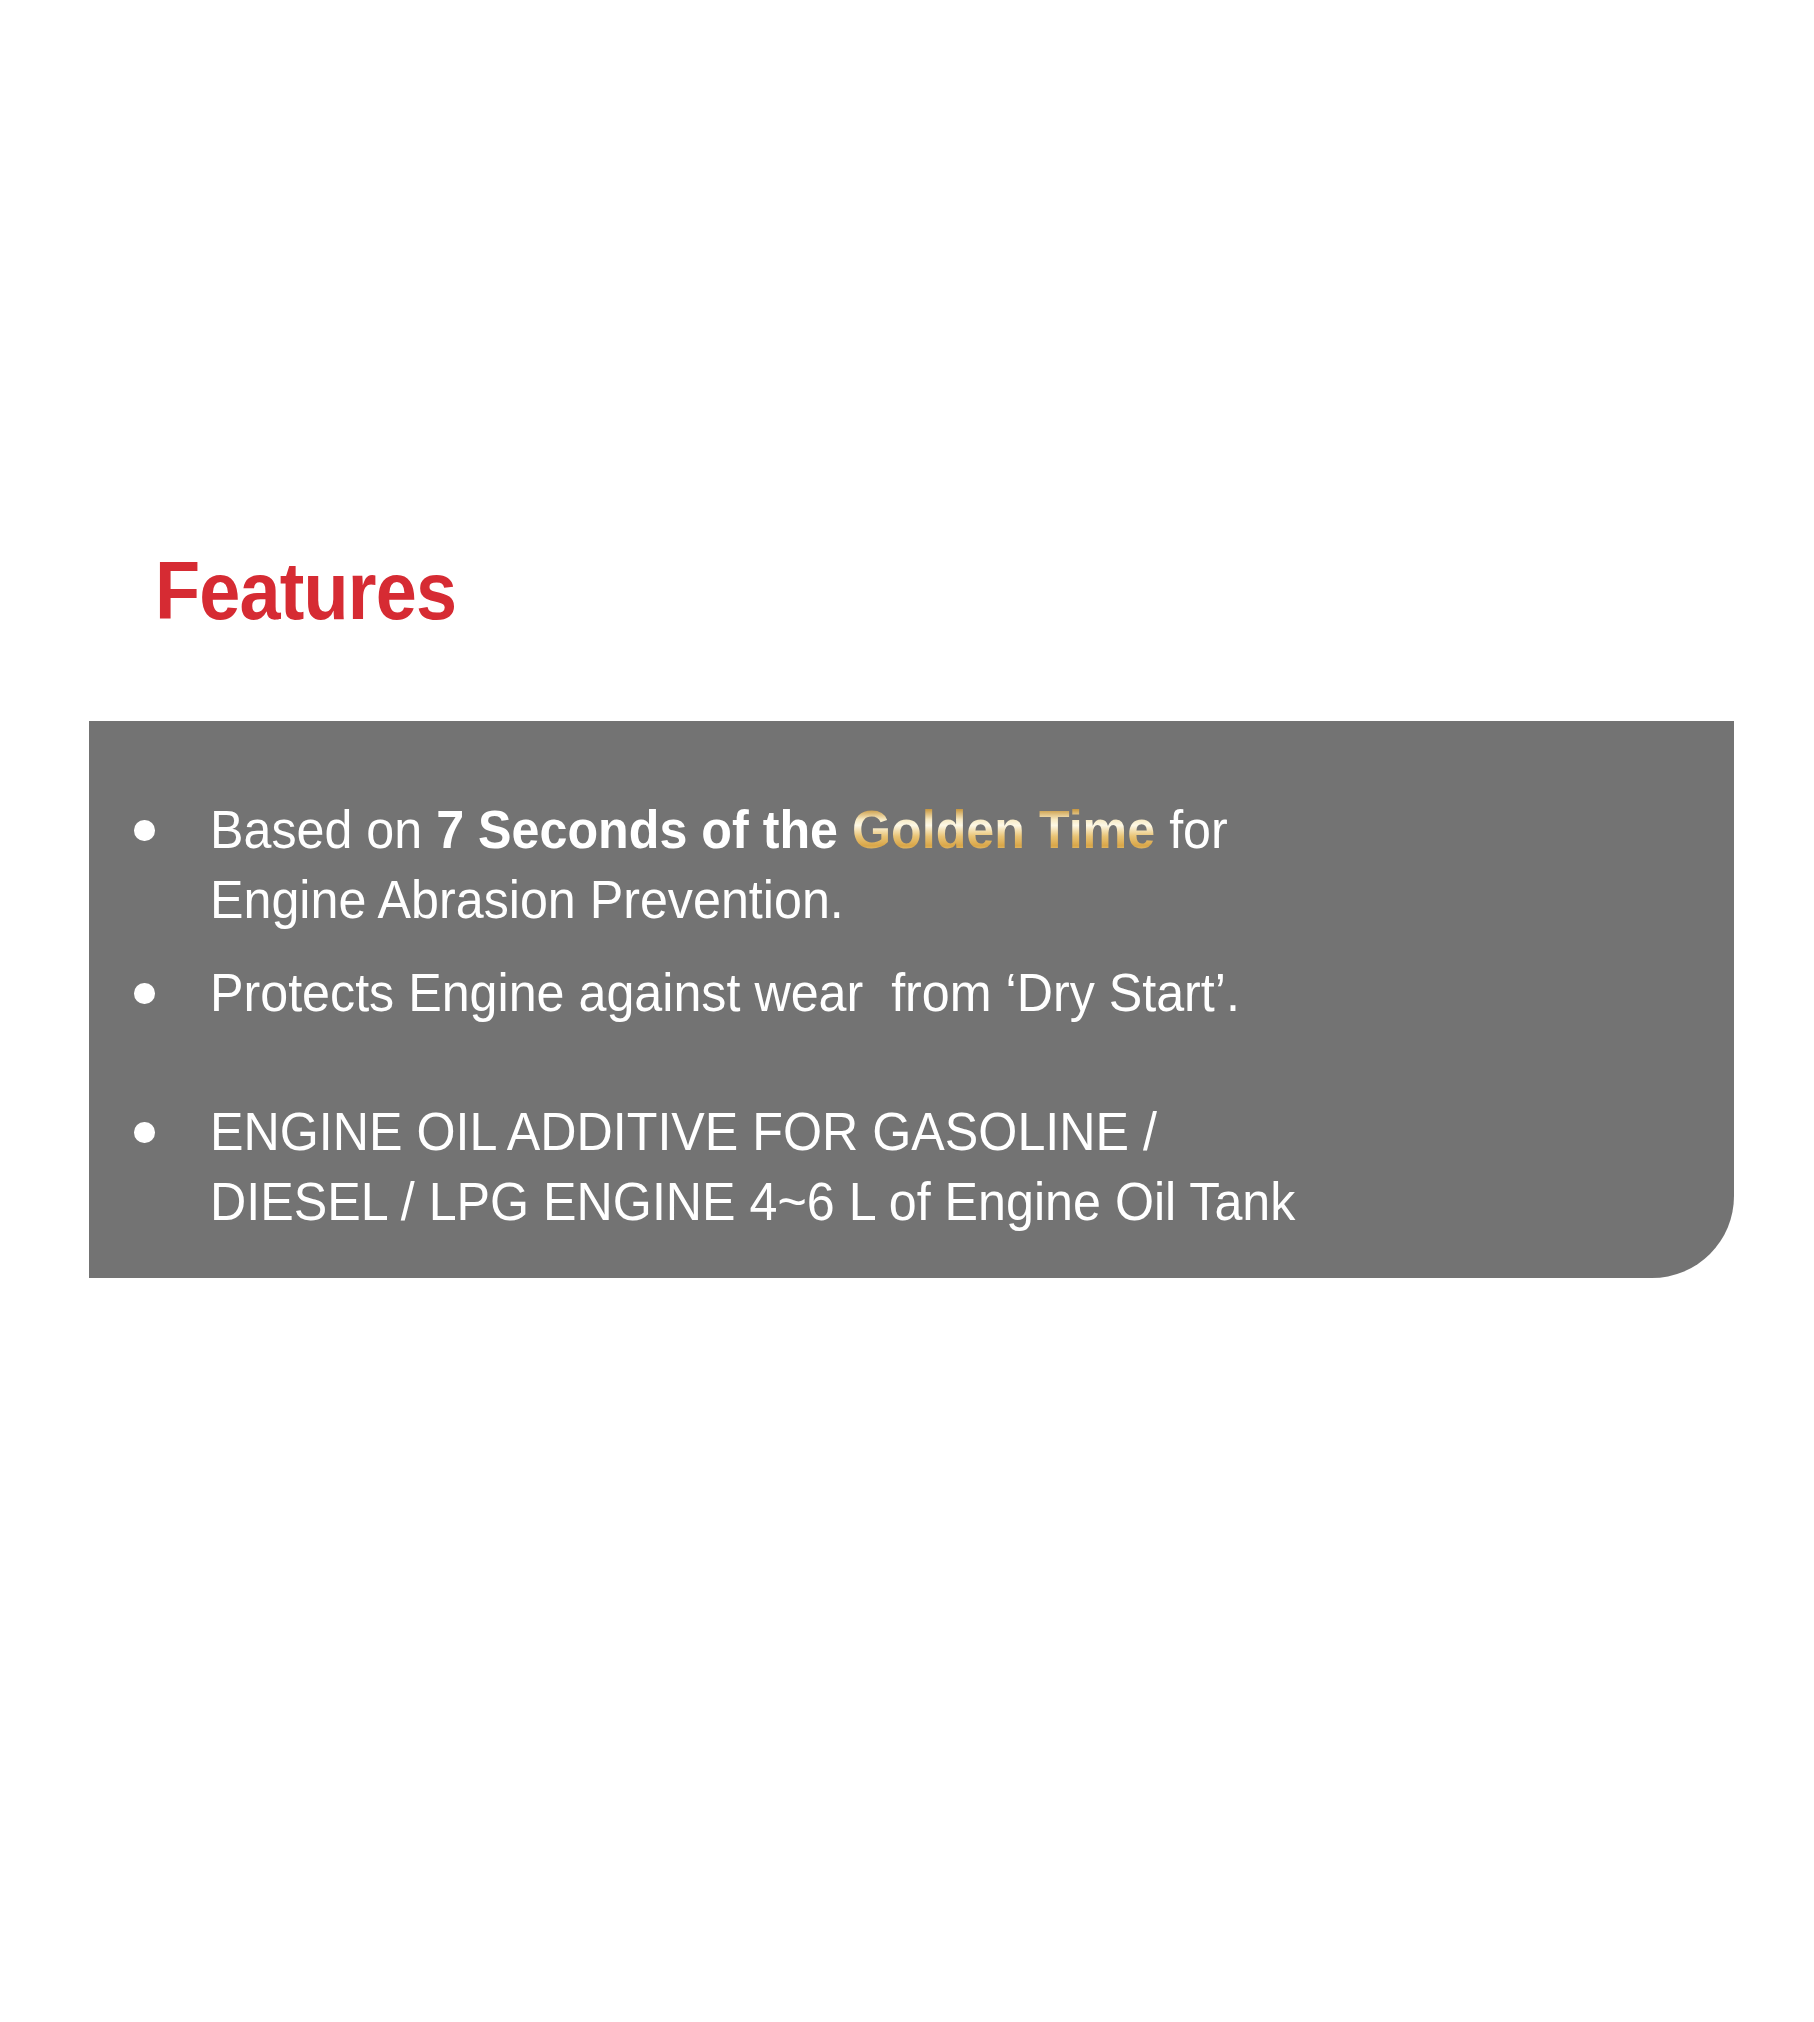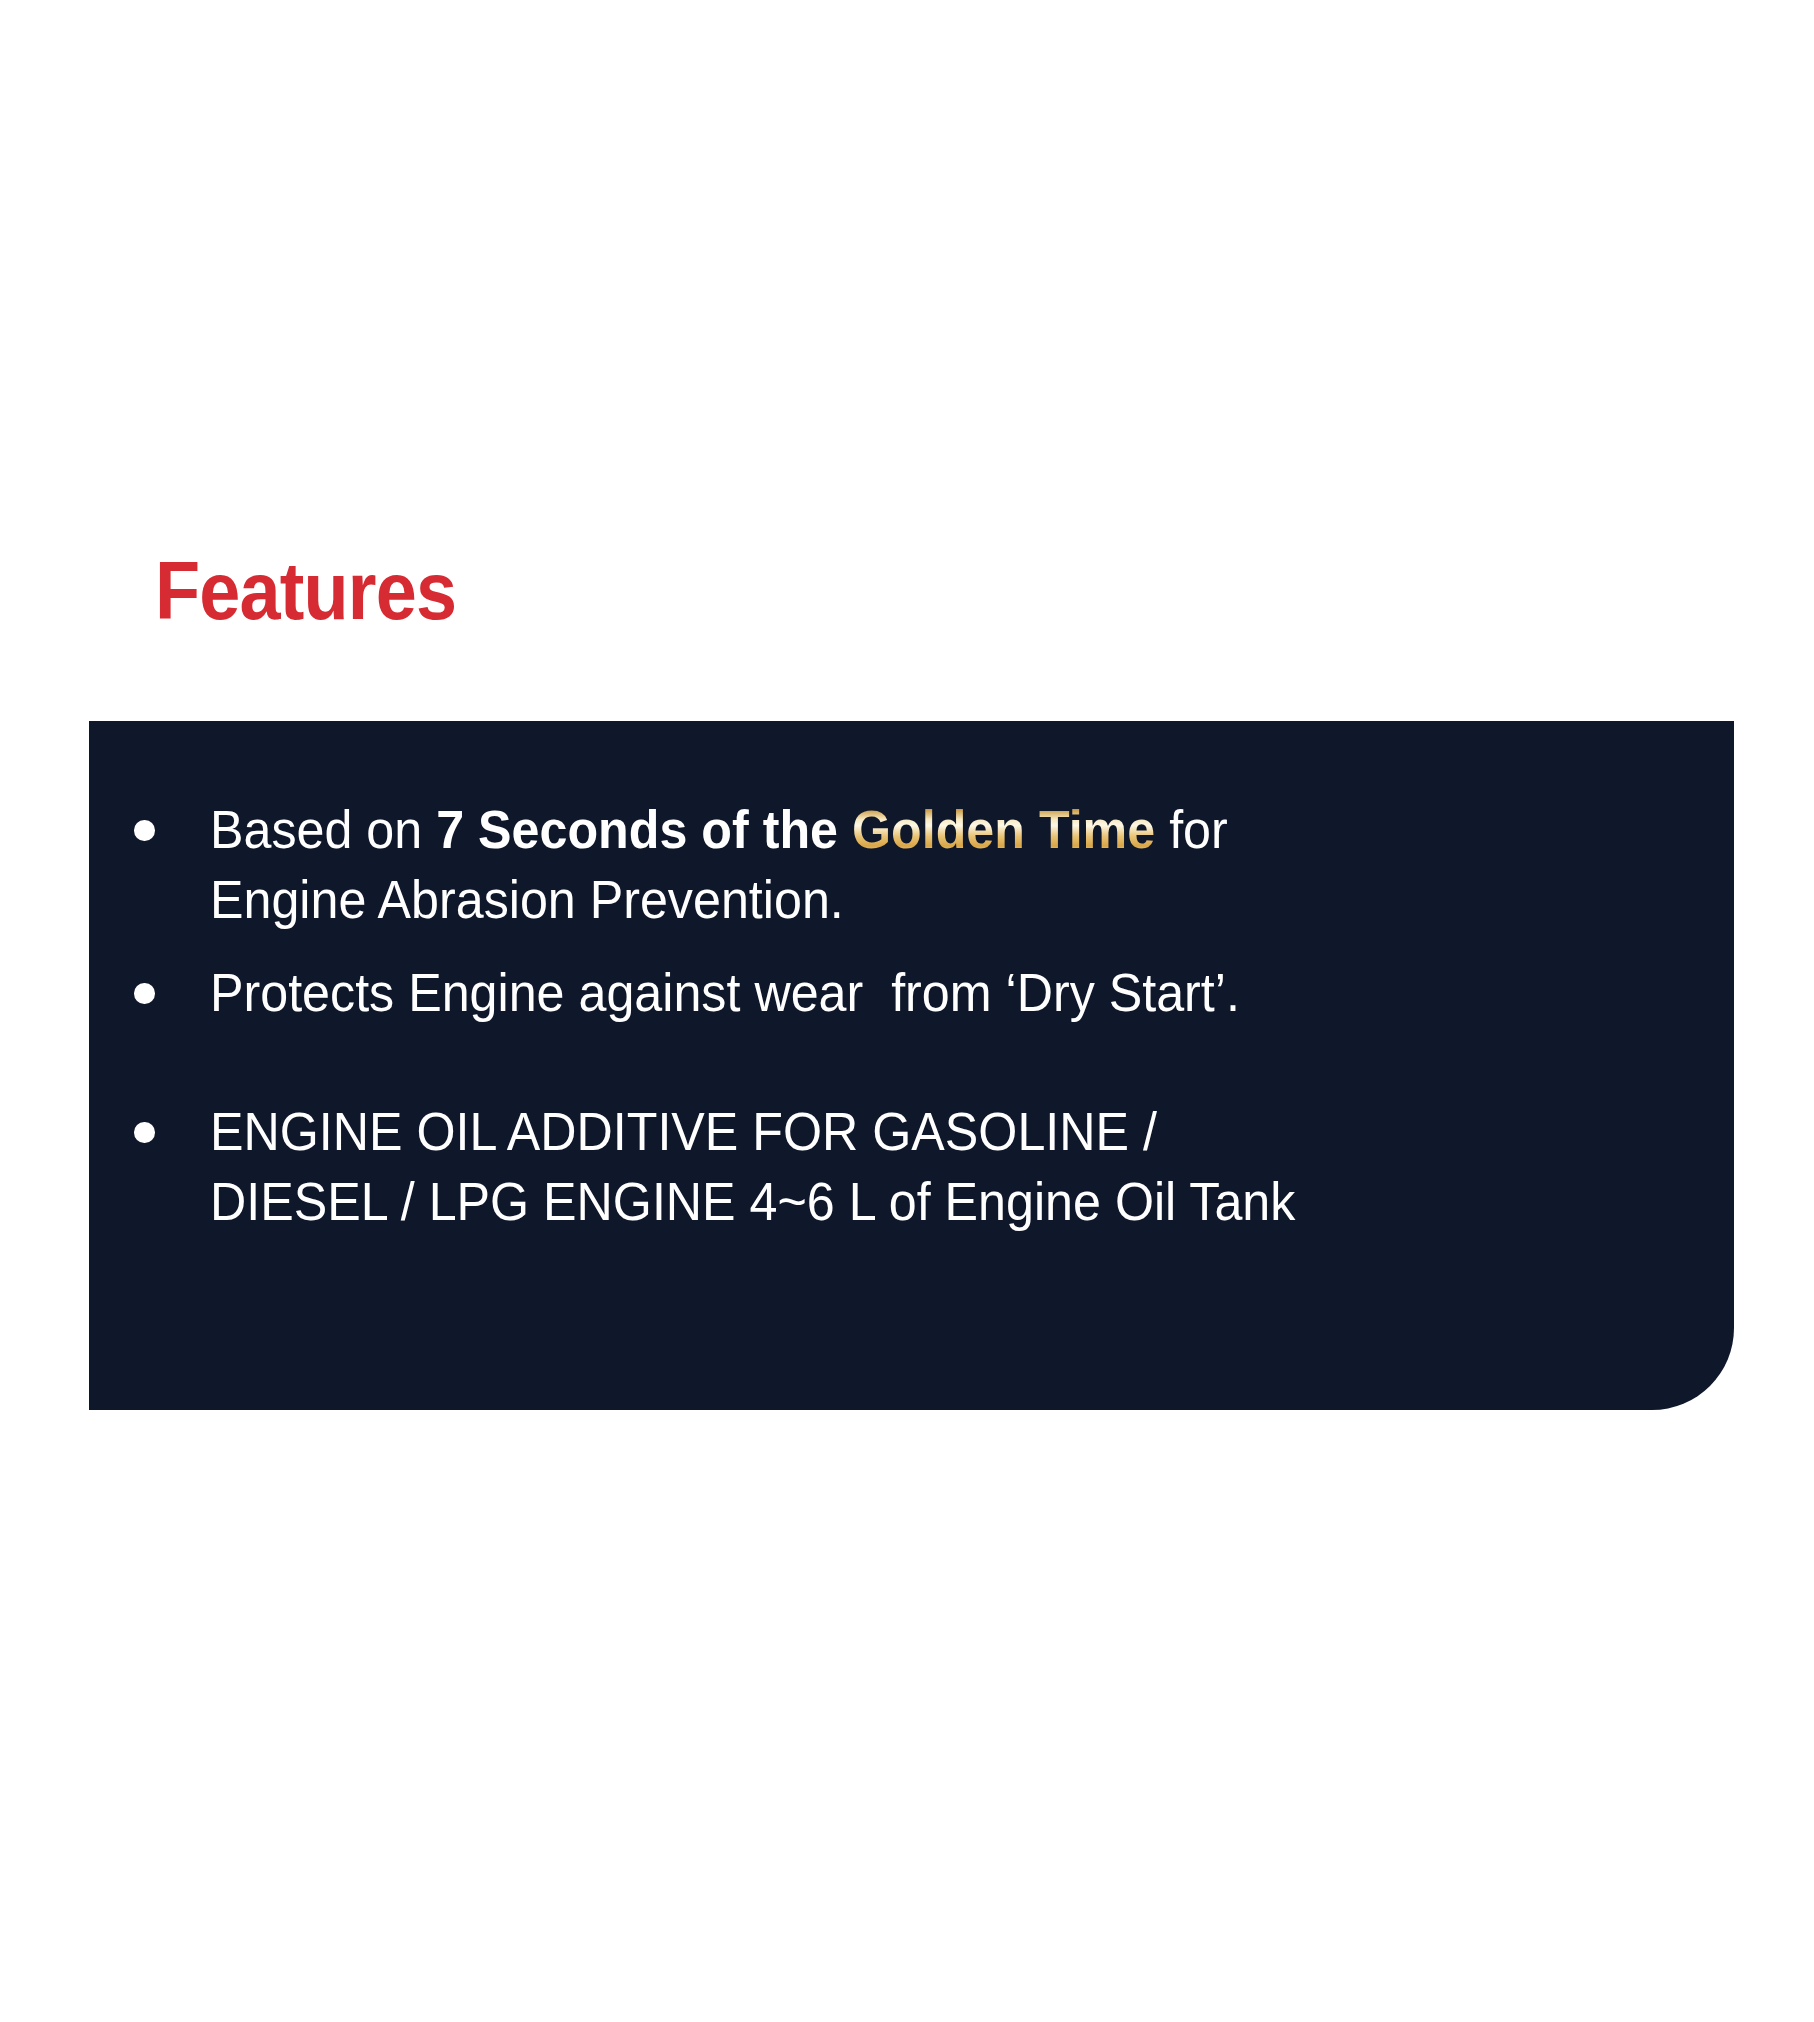--- a/index.html
+++ b/index.html
@@ -38,22 +38,22 @@
     transform-origin: left top;
     white-space: nowrap;
   }
 
   
   #features-panel {
     position: absolute;
     left: 89px;
     top: 721px;
     width: 1645px;
-    height: 689px;
-    background: #0f172a;
+    height: 557px;
+    background: #737373;
     border-radius: 0 0 82px 0;
     box-sizing: border-box;
   }
 
   .bullet-row {
     position: absolute;
     left: 0;
     right: 0;
     display: block;
   }

